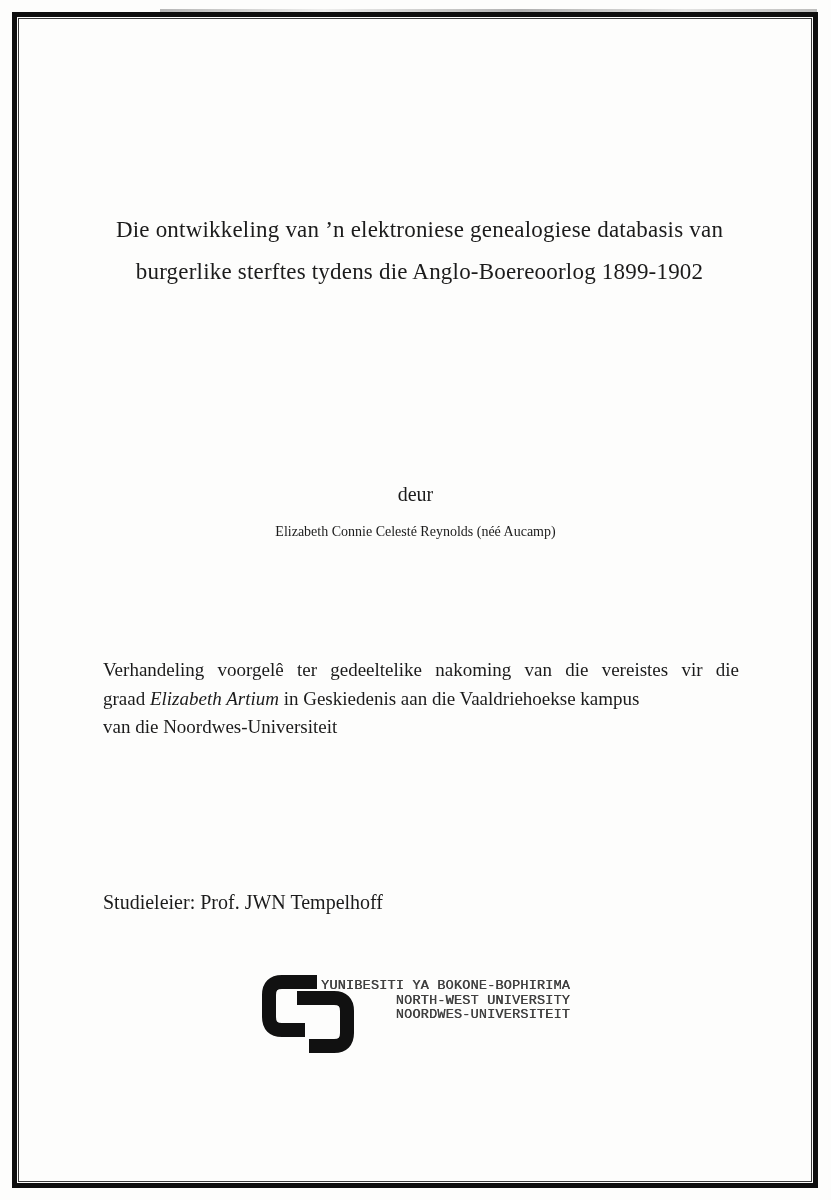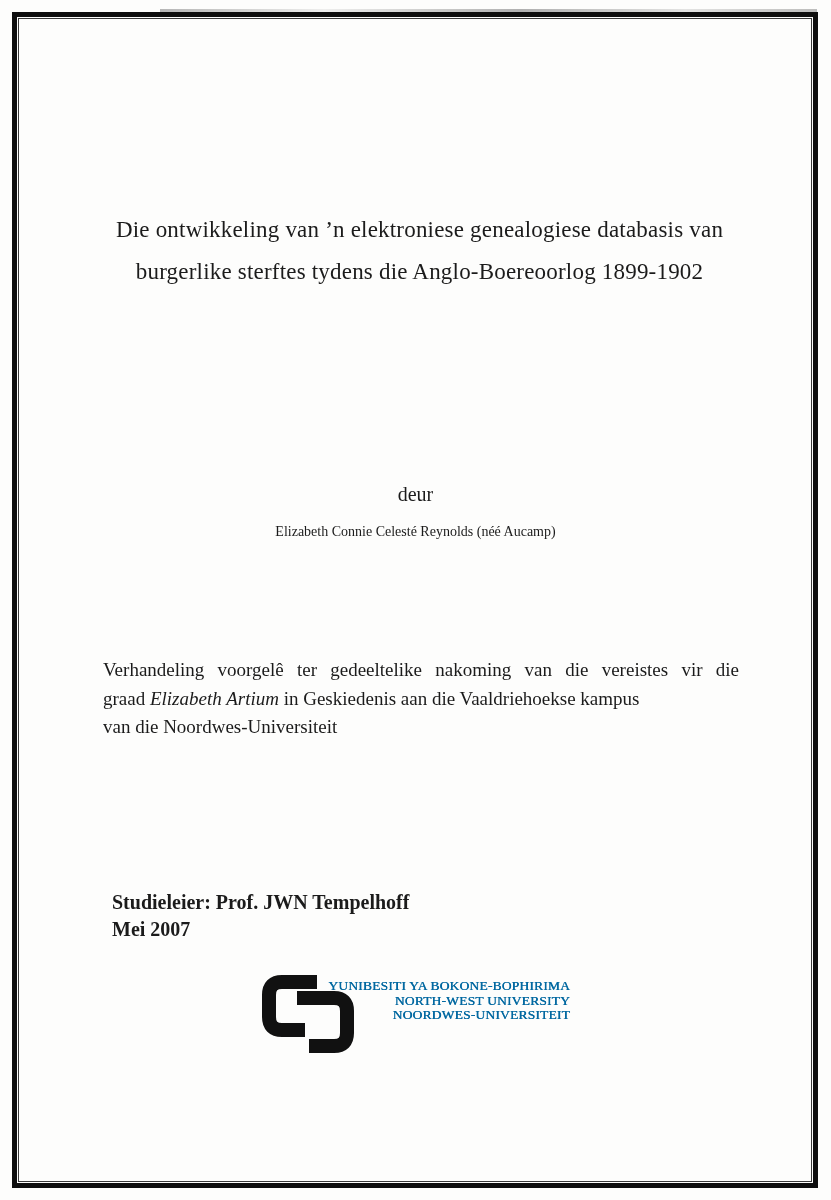--- a/index.html
+++ b/index.html
@@ -61,47 +61,46 @@
     font-size: 19px;
     line-height: 28.5px;
   }
   .sub-line1 {
     text-align: justify;
     text-align-last: justify;
   }
   .italic { font-style: italic; }
   .footer-block {
     position: absolute;
-    top: 889px; left: 112px;
+    top: 889px; left: 103px;
     font-size: 20px;
     line-height: 27px;
-    font-weight: bold;
   }
   .logo-mark {
     position: absolute;
     left: 257px; top: 974px;
     width: 102px; height: 80px;
   }
   .logo-mark path {
     fill: none;
     stroke: #111;
     stroke-width: 14;
     stroke-linecap: butt;
   }
   .logo-text {
     position: absolute;
     right: 261px; top: 979px;
     display: flex;
     flex-direction: column;
     align-items: flex-end;
-    font-family: Liberation Serif, serif;
+    font-family: Liberation Mono, monospace;
     font-size: 13.5px;
     line-height: 14.6px;
     letter-spacing: 0.2px;
-    color: #0369a1;
+    color: #404040;
     text-shadow: 0.4px 0 0 currentColor;
   }
   .logo-text div { white-space: nowrap; }
 </style>
 </head>
 <body>
 
 <div class="page">
 
   <div class="scan-artifact-top"></div>
@@ -120,21 +119,20 @@
   <div class="author">Elizabeth Connie Celesté Reynolds (néé Aucamp)</div>
 
   <div class="submission">
     <div class="sub-line1">Verhandeling voorgelê ter gedeeltelike nakoming van die vereistes vir die</div>
     <div><span>graad </span><span class="italic">Elizabeth Artium</span><span> in Geskiedenis aan die Vaaldriehoekse kampus</span></div>
     <div>van die Noordwes-Universiteit</div>
   </div>
 
   <div class="footer-block">
     <div>Studieleier: Prof. JWN Tempelhoff</div>
-    <div>Mei 2007</div>
   </div>
 
   <svg class="logo-mark" viewBox="0 0 102 80" aria-hidden="true">
     <path d="M 60 8 L 25 8 Q 12 8 12 21 L 12 43 Q 12 56 25 56 L 48 56"></path>
     <path d="M 40 24 L 77 24 Q 90 24 90 37 L 90 59 Q 90 72 77 72 L 52 72"></path>
   </svg>
 
   <div class="logo-text">
     <div>YUNIBESITI YA BOKONE-BOPHIRIMA</div>
     <div>NORTH-WEST UNIVERSITY</div>

